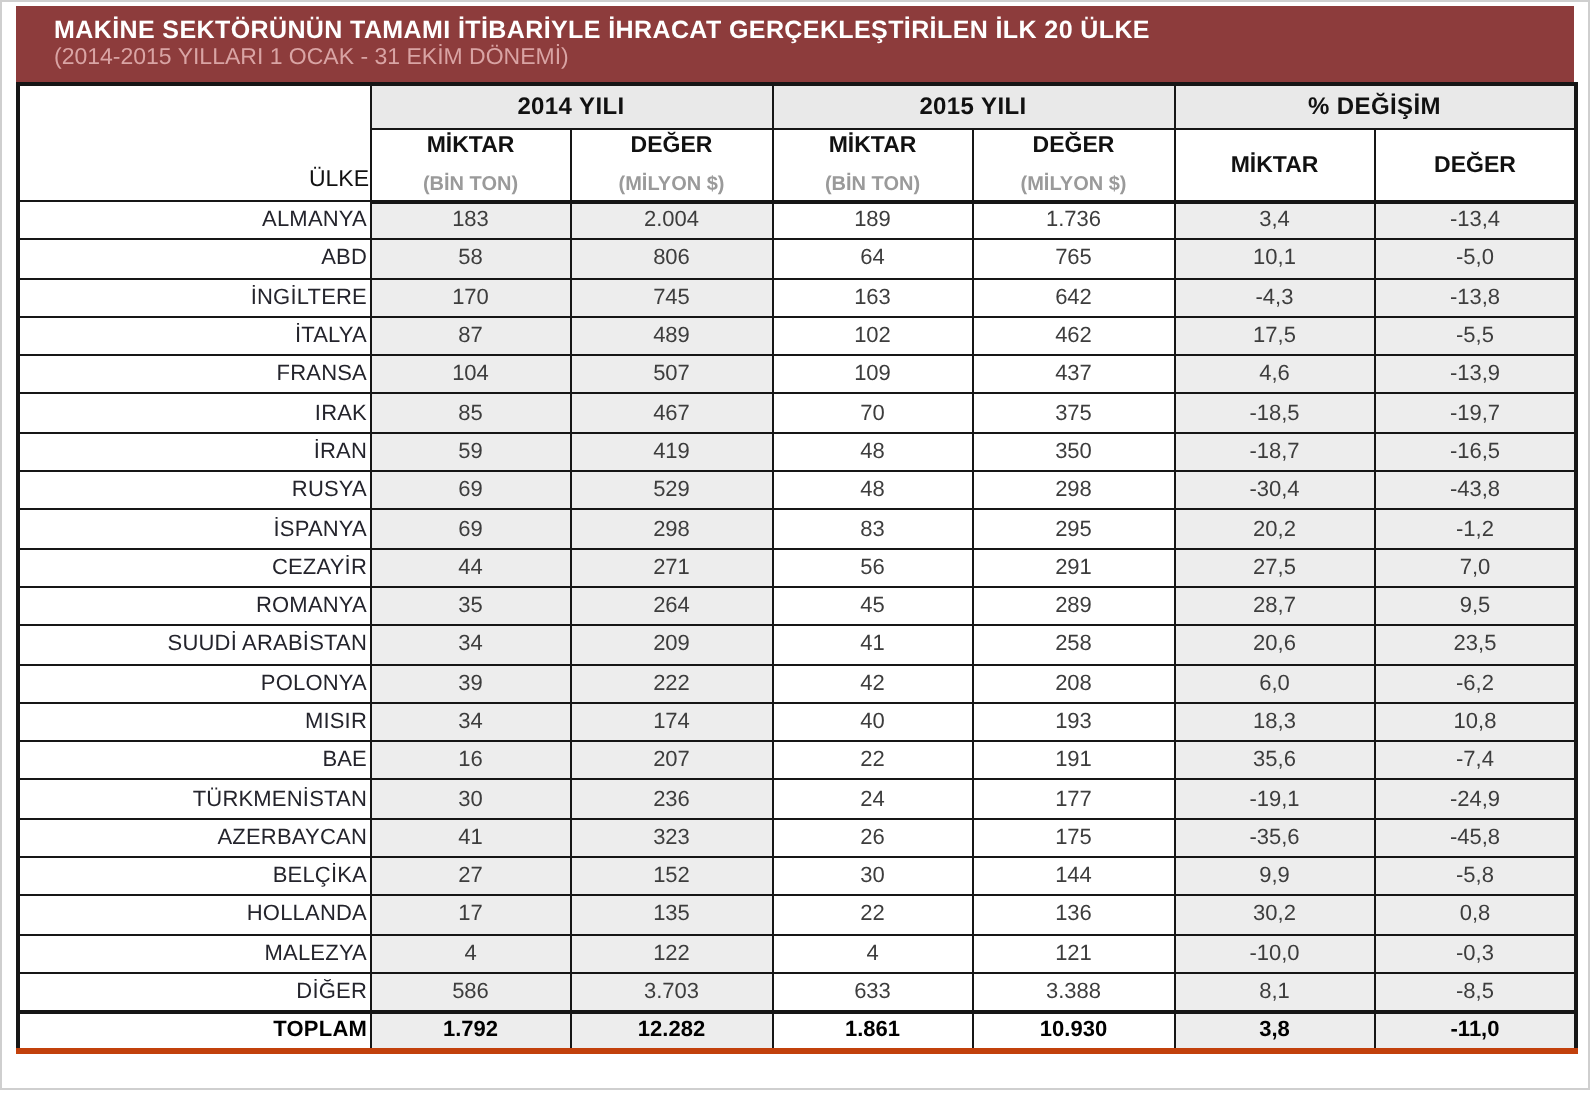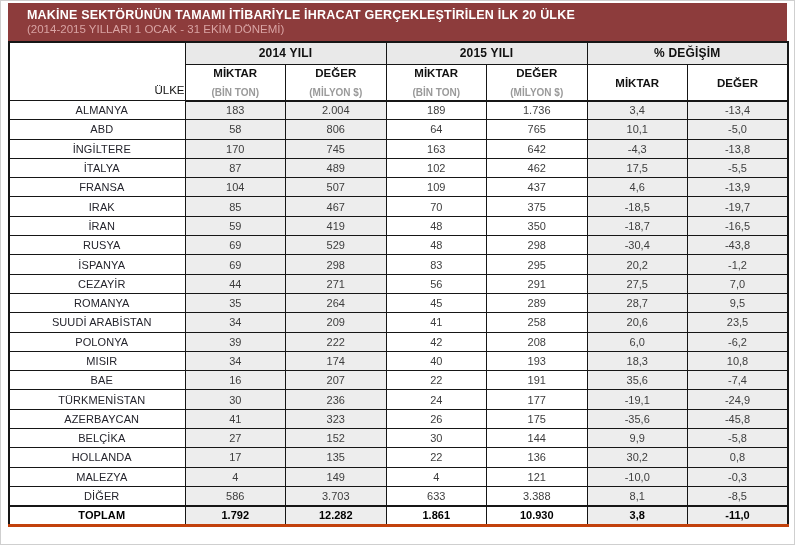--- a/index.html
+++ b/index.html
@@ -32,21 +32,21 @@
     padding:0 0 4px 10px; font-weight:normal; font-size:11.5px; color:#111;
   }
   th.sub-head {
     background:#ffffff; height:31px; text-align:center; vertical-align:middle;
     font-weight:bold; font-size:11.5px; line-height:12px; color:#111; padding-top:2px;
   }
   th.sub-head .unit { color:#9a9a9a; font-size:10px; font-weight:bold; display:block; margin-top:8px; }
   thead tr.sub-row th { border-bottom-width:2px; }
 
   tbody td { height:19.3px; font-size:11px; vertical-align:middle; }
-  td.country-cell { text-align:center; padding-left:10px; color:#24242c; letter-spacing:0.1px; }
+  td.country-cell { text-align:right; padding-left:10px; color:#24242c; letter-spacing:0.1px; }
   td.num { text-align:center; color:#3d3d3d; }
   td.shaded { background:#ededed; }
   tr.total-row td { font-weight:bold; color:#000; border-top:2px solid #161616; border-bottom:3px solid #c2410c; }
 </style>
 </head>
 <body>
 
 <div class="page">
 
   <div class="banner">
@@ -266,21 +266,21 @@
           <td class="num shaded">17</td>
           <td class="num shaded">135</td>
           <td class="num">22</td>
           <td class="num">136</td>
           <td class="num shaded">30,2</td>
           <td class="num shaded">0,8</td>
         </tr>
         <tr>
           <td class="country-cell">MALEZYA</td>
           <td class="num shaded">4</td>
-          <td class="num shaded">149</td>
+          <td class="num shaded">122</td>
           <td class="num">4</td>
           <td class="num">121</td>
           <td class="num shaded">-10,0</td>
           <td class="num shaded">-0,3</td>
         </tr>
         <tr>
           <td class="country-cell">DİĞER</td>
           <td class="num shaded">586</td>
           <td class="num shaded">3.703</td>
           <td class="num">633</td>

